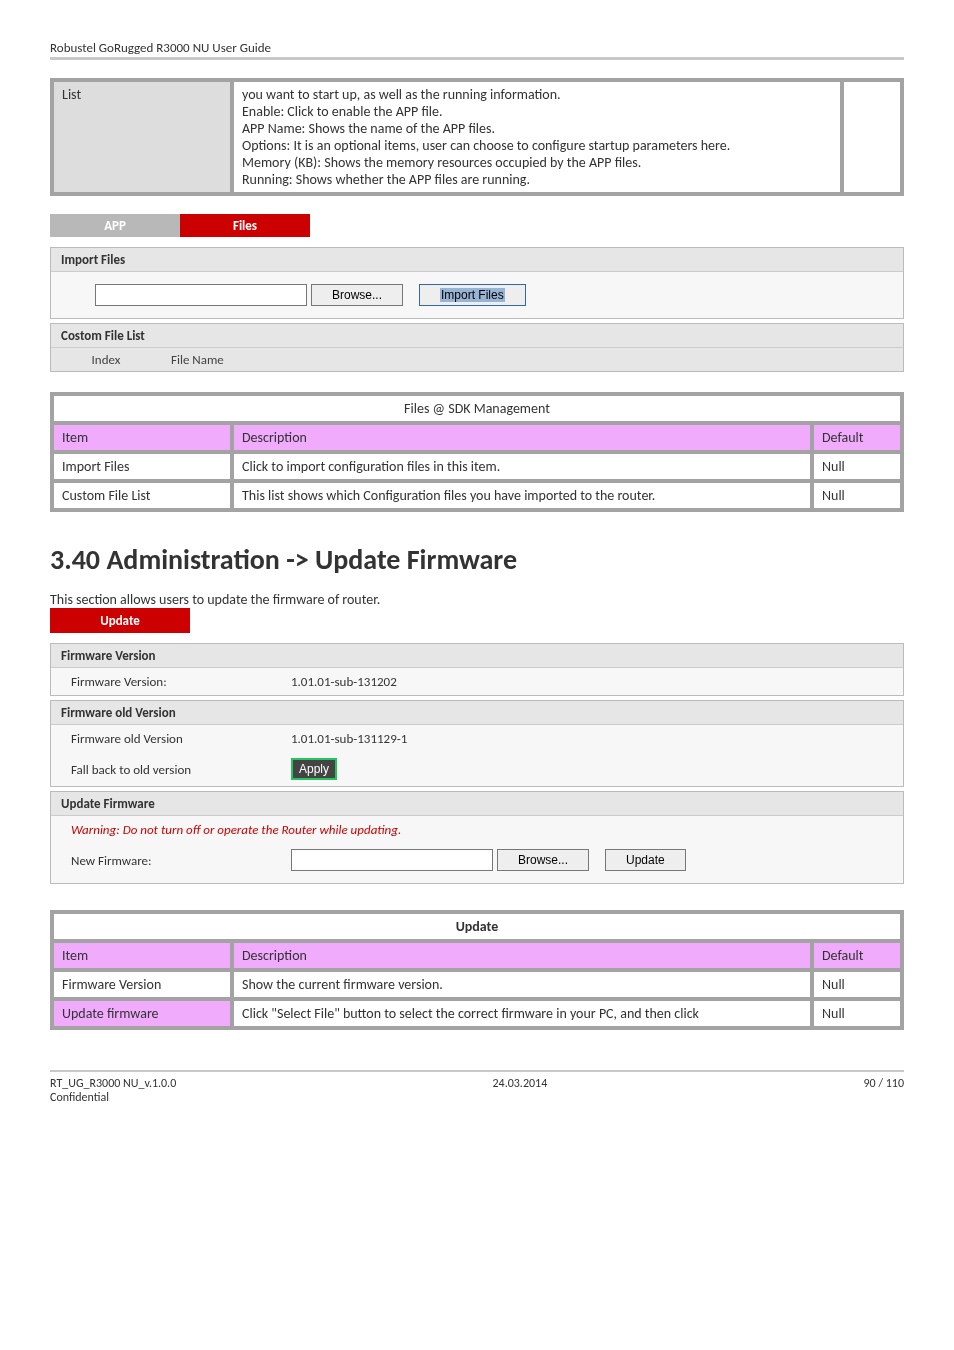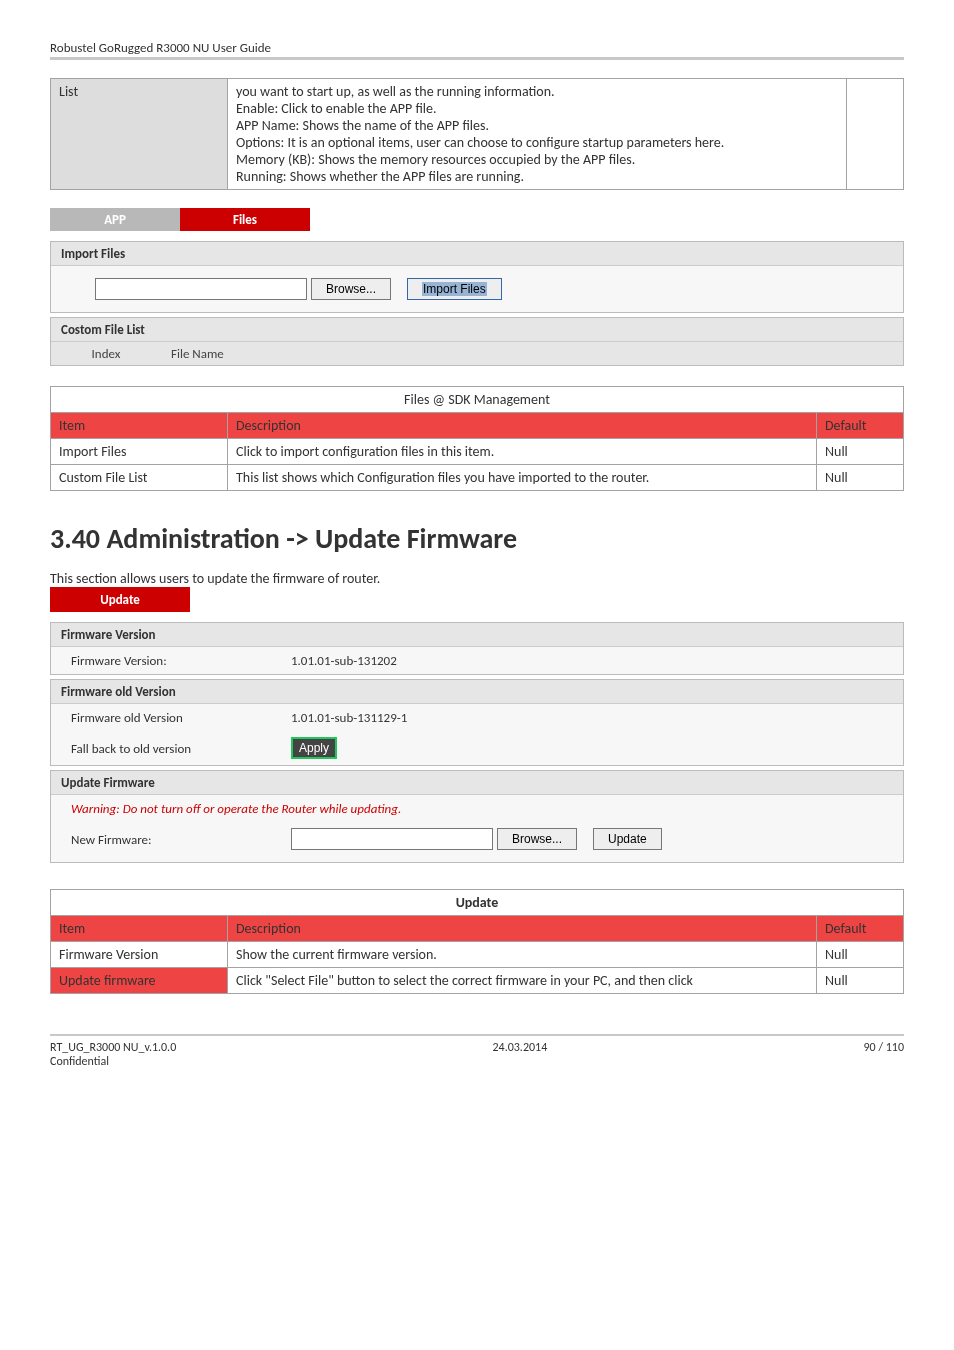--- a/index.html
+++ b/index.html
@@ -19,27 +19,27 @@
     height: 3px;
     background: #c8c8c8;
     margin-bottom: 18px;
   }
   table.doc-table {
     border-collapse: collapse;
     width: 100%;
     margin-bottom: 18px;
   }
   table.doc-table td {
-    border: 1px solid #a3a3a3;
+    border: 4px solid #a3a3a3;
     padding: 4px 8px;
     vertical-align: top;
     font-size: 14px;
   }
   table.doc-table td.header-row {
-    background: #ef4444;
+    background: #f0abfc;
   }
   .tab-row {
     display: flex;
     margin-bottom: 0;
   }
   .tab {
     width: 130px;
     text-align: center;
     padding: 4px 0;
     font-size: 13px;
@@ -73,21 +73,21 @@
   }
   .file-path-box {
     width: 210px;
     height: 20px;
     border: 1px solid #777;
     background: #fff;
   }
   .btn {
     font-family: Arial, sans-serif;
     font-size: 12px;
-    padding: 2px 14px;
+    padding: 2px 20px;
     border: 1px solid #777;
     background: #eee;
     cursor: pointer;
     margin-left: 4px;
     height: 22px;
     display: inline-flex;
     align-items: center;
   }
   .btn-dark {
     background: #444;

